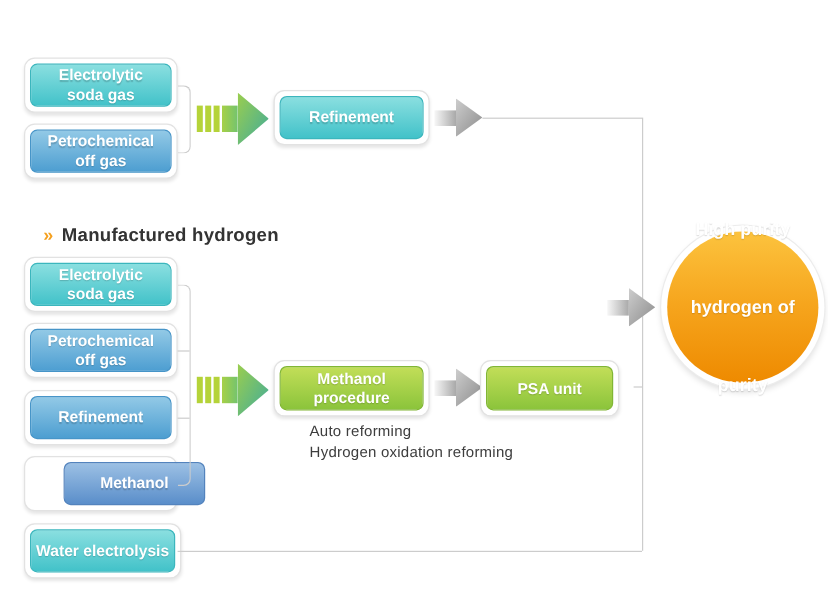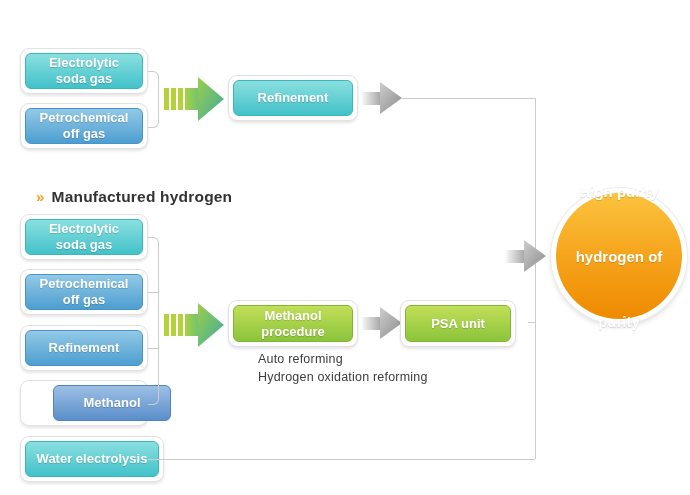--- a/index.html
+++ b/index.html
@@ -124,21 +124,21 @@
       <span>Refinement</span>
     </div>
   </div>
 
   <div class="node" style="left:20px;top:380px;width:128px;height:46px;">
     <div class="inner deepblue">
       <span>Methanol</span>
     </div>
   </div>
 
-  <div class="node" style="left:20px;top:436px;width:144px;height:46px;">
+  <div class="node" style="left:20px;top:436px;width:131px;height:46px;">
     <div class="inner cyan">
       <span>Water electrolysis</span>
     </div>
   </div>
 
   <div class="cline bracket" style="left:148px;top:237px;width:10px;height:166px;"></div>
   <div class="cline hline" style="left:148px;top:292px;width:10px;"></div>
   <div class="cline hline" style="left:148px;top:348px;width:10px;"></div>
 
   <div class="garrow" style="left:164px;top:303px;">

